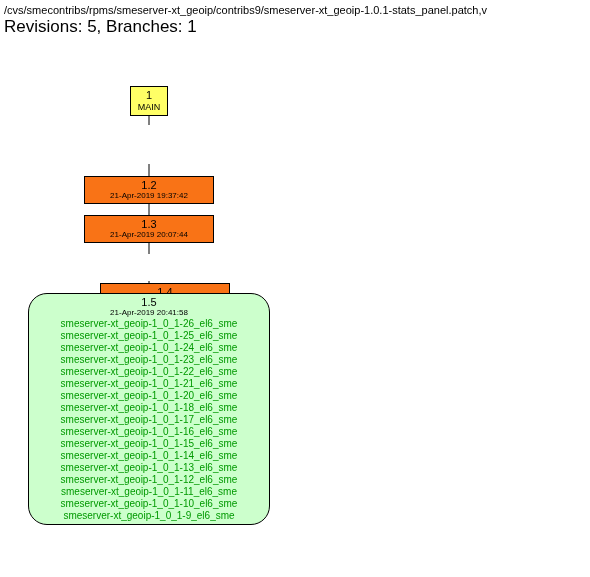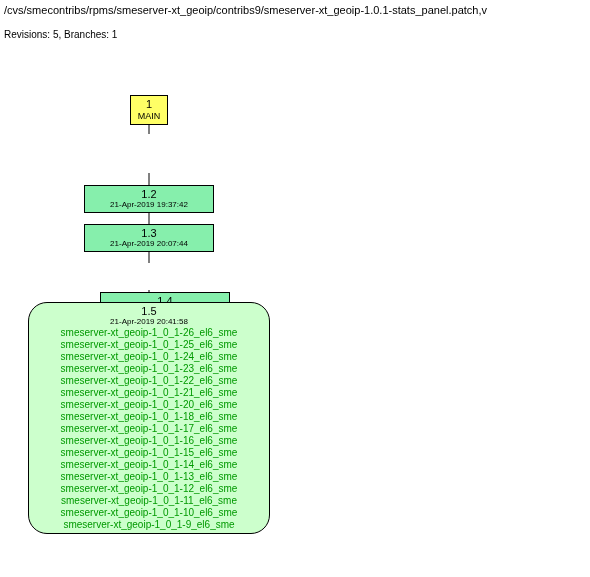--- a/index.html
+++ b/index.html
@@ -6,36 +6,36 @@
     margin: 0;
     padding: 4px;
     font-family: Arial, Helvetica, sans-serif;
     font-size: 11px;
     background: #fff;
     color: #000;
     width: 582px;
   }
   .header-path {
     font-size: 11px;
-    margin-bottom: 13px;
+    margin-bottom: 1px;
   }
   .header-stats {
-    font-size: 10px;
-    margin-bottom: 23px;
+    font-size: 17px;
+    margin-bottom: 17px;
   }
   .graph {
     position: relative;
     width: 582px;
   }
   .node {
     position: absolute;
     border: 1px solid #000;
     text-align: center;
     box-sizing: border-box;
-    background: #86efac;
+    background: #f97316;
     padding: 2px 3px;
   }
   .node .version {
     font-size: 11px;
     line-height: 12px;
   }
   .node .date {
     font-size: 8px;
     line-height: 10px;
   }

